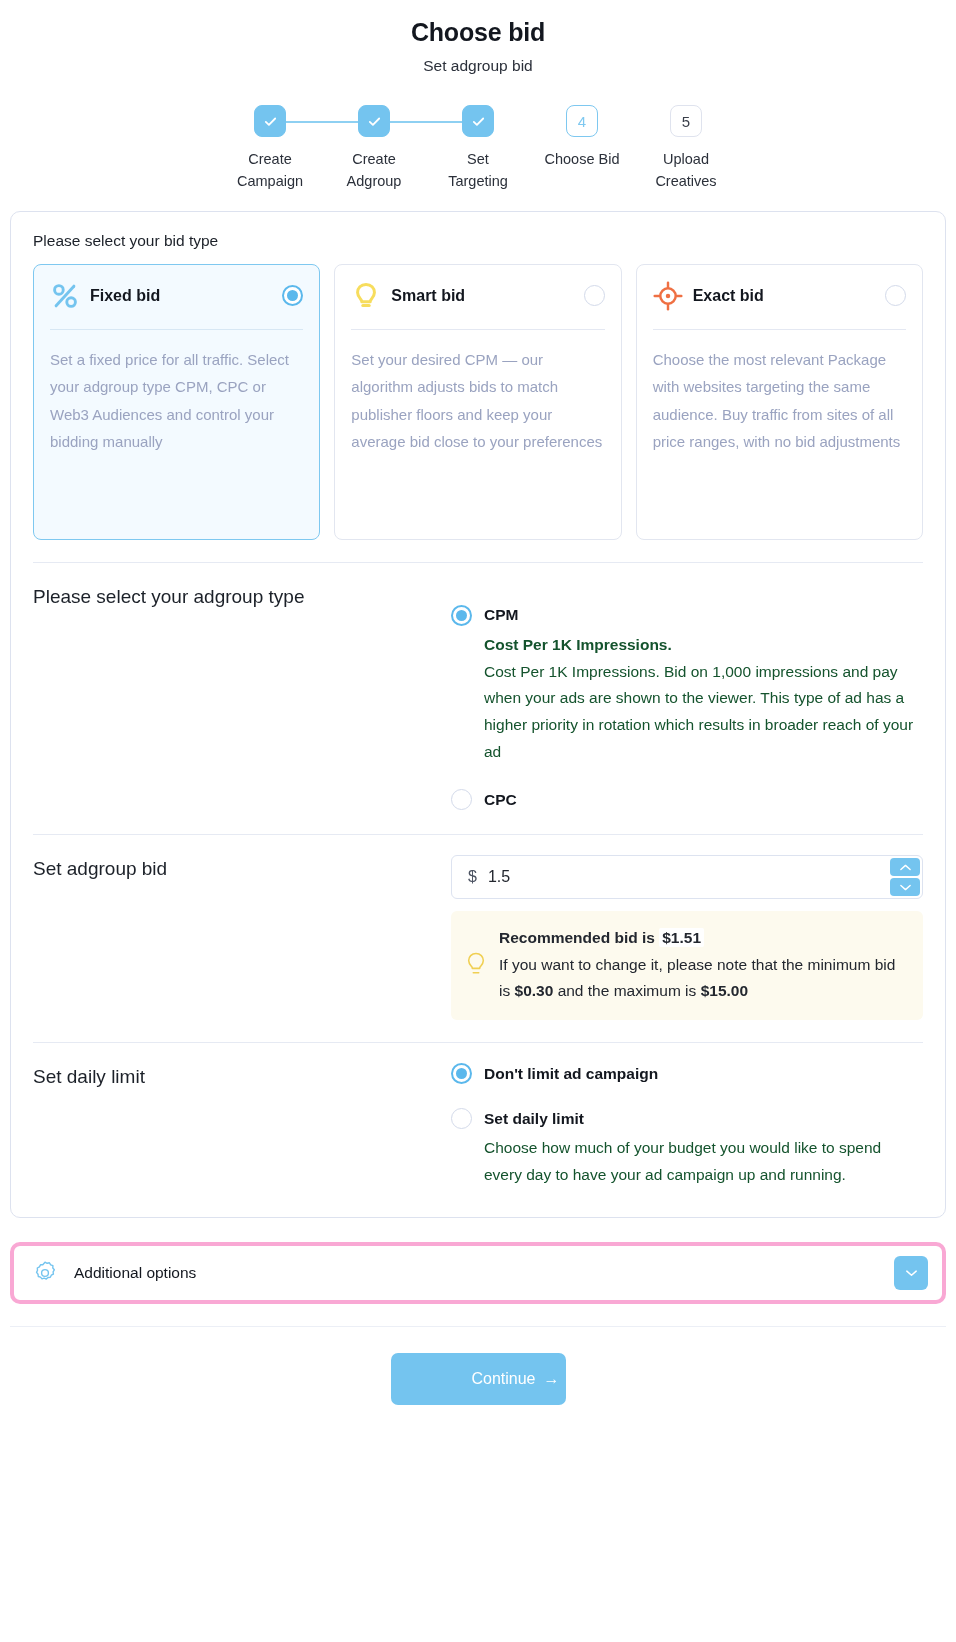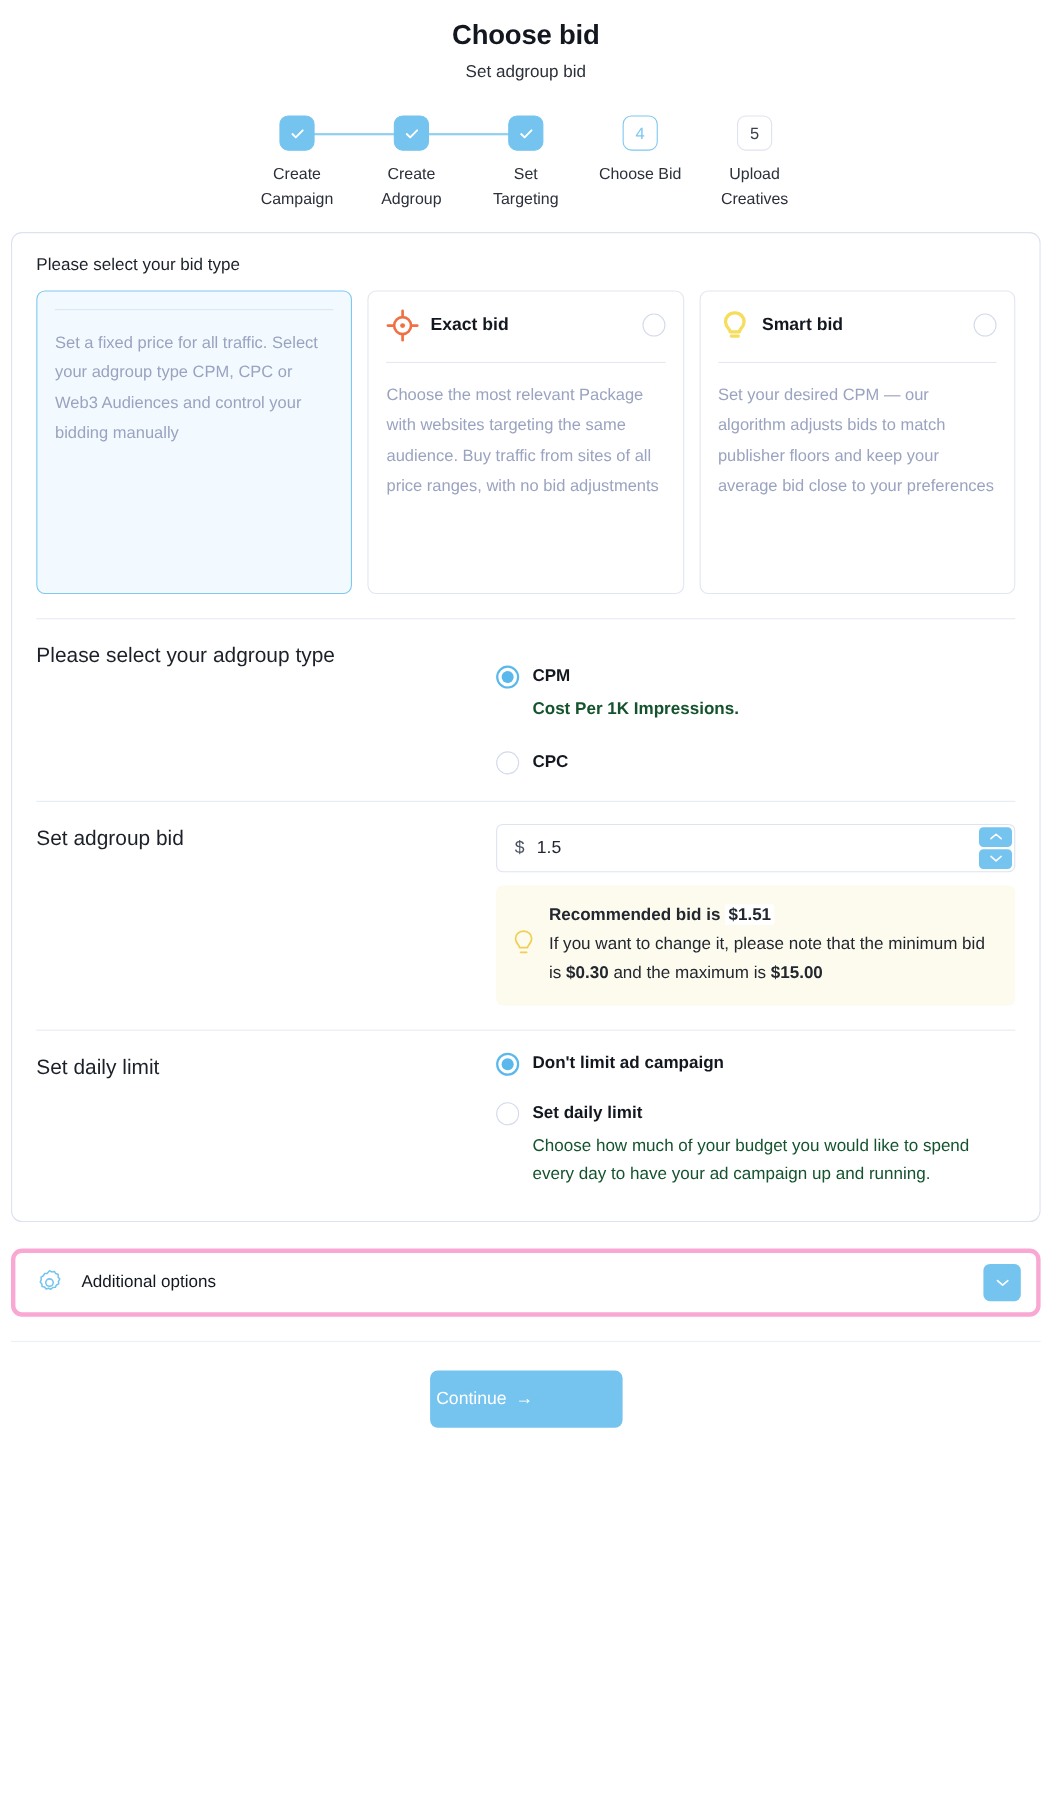--- a/index.html
+++ b/index.html
@@ -304,21 +304,21 @@
     margin: 22px 10px 0 10px;
   }
   .footer {
     text-align: center;
     padding-top: 26px;
     padding-bottom: 40px;
   }
   .continue-btn {
     display: inline-flex;
     align-items: center;
-    justify-content: flex-start;
+    justify-content: flex-end;
     gap: 8px;
     background: #74c4ef;
     color: #ffffff;
     border: 0;
     border-radius: 7px;
     width: 175px;
     height: 52px;
     font-family: "Liberation Sans", sans-serif;
     font-size: 16px;
     font-weight: 400;
@@ -379,70 +379,80 @@
   </div>
 </div>
 
 <div class="card">
 
   <div class="section-label">Please select your bid type</div>
 
   <div class="bidtypes">
 
     <div class="bidcard selected">
+      <div class="bidcard-head">
+        <svg class="bidcard-icon" viewBox="0 0 32 32">
+          <circle cx="9.5" cy="9.5" r="4.6" fill="none" stroke="#74c4ef" stroke-width="3.1"></circle>
+          <circle cx="22.5" cy="22.5" r="4.6" fill="none" stroke="#74c4ef" stroke-width="3.1"></circle>
+          <line x1="25.5" y1="5.5" x2="6.5" y2="26.5" stroke="#74c4ef" stroke-width="3.1" stroke-linecap="round"></line>
+        </svg>
+        <div class="bidcard-title">Fixed bid</div>
+        <div class="radio on"></div>
+      </div>
       <hr class="bidcard-rule">
       <div class="bidcard-desc">Set a fixed price for all traffic. Select your adgroup type CPM, CPC or Web3 Audiences and control your bidding manually</div>
+    </div>
+
+    <div class="bidcard">
+      <div class="bidcard-head">
+        <svg class="bidcard-icon" viewBox="0 0 32 32">
+          <path d="M16 3.6 C10.6 3.6 7 7.6 7 12.2 c0 3.4 2 5.6 3.3 7.2 c0.9 1.1 1.2 1.7 1.2 2.6 h9 c0-0.9 0.3-1.5 1.2-2.6 C23 17.8 25 15.6 25 12.2 C25 7.6 21.4 3.6 16 3.6 Z" fill="none" stroke="#f7dd5d" stroke-width="3.2" stroke-linejoin="round"></path>
+          <line x1="12.6" y1="26.2" x2="19.4" y2="26.2" stroke="#f7dd5d" stroke-width="3.2" stroke-linecap="round"></line>
+        </svg>
+        <div class="bidcard-title">Smart bid</div>
+        <div class="radio"></div>
+      </div>
+      <hr class="bidcard-rule">
+      <div class="bidcard-desc">Set your desired CPM — our algorithm adjusts bids to match publisher floors and keep your average bid close to your preferences</div>
     </div>
 
     <div class="bidcard">
       <div class="bidcard-head">
         <svg class="bidcard-icon" viewBox="0 0 32 32">
           <circle cx="16" cy="16" r="8.2" fill="none" stroke="#ef7043" stroke-width="2.6"></circle>
           <circle cx="16" cy="16" r="2.4" fill="#ef7043"></circle>
           <line x1="16" y1="1.8" x2="16" y2="7" stroke="#ef7043" stroke-width="2.6" stroke-linecap="round"></line>
           <line x1="16" y1="25" x2="16" y2="30.2" stroke="#ef7043" stroke-width="2.6" stroke-linecap="round"></line>
           <line x1="1.8" y1="16" x2="7" y2="16" stroke="#ef7043" stroke-width="2.6" stroke-linecap="round"></line>
           <line x1="25" y1="16" x2="30.2" y2="16" stroke="#ef7043" stroke-width="2.6" stroke-linecap="round"></line>
         </svg>
         <div class="bidcard-title">Exact bid</div>
         <div class="radio"></div>
       </div>
       <hr class="bidcard-rule">
       <div class="bidcard-desc">Choose the most relevant Package with websites targeting the same audience. Buy traffic from sites of all price ranges, with no bid adjustments</div>
     </div>
-
-    <div class="bidcard">
-      <div class="bidcard-head">
-        <svg class="bidcard-icon" viewBox="0 0 32 32">
-          <path d="M16 3.6 C10.6 3.6 7 7.6 7 12.2 c0 3.4 2 5.6 3.3 7.2 c0.9 1.1 1.2 1.7 1.2 2.6 h9 c0-0.9 0.3-1.5 1.2-2.6 C23 17.8 25 15.6 25 12.2 C25 7.6 21.4 3.6 16 3.6 Z" fill="none" stroke="#f7dd5d" stroke-width="3.2" stroke-linejoin="round"></path>
-          <line x1="12.6" y1="26.2" x2="19.4" y2="26.2" stroke="#f7dd5d" stroke-width="3.2" stroke-linecap="round"></line>
-        </svg>
-        <div class="bidcard-title">Smart bid</div>
-        <div class="radio"></div>
-      </div>
-      <hr class="bidcard-rule">
-      <div class="bidcard-desc">Set your desired CPM — our algorithm adjusts bids to match publisher floors and keep your average bid close to your preferences</div>
-    </div>
   </div>
 
   <hr class="hr">
   <div class="row">
     <div class="row-label">Please select your adgroup type</div>
     <div class="row-body">
 
 
       <div class="opt-spacer"></div>
 
       <div class="opt">
         <div class="opt-head">
           <div class="radio on"></div>
           <div class="opt-title">CPM</div>
         </div>
         <div class="opt-detail">
           <strong>Cost Per 1K Impressions.</strong><br>
+          <span>Cost Per 1K Impressions. Bid on 1,000 impressions and pay when your ads are shown to the viewer. This type of ad has a higher priority in rotation which results in broader reach of your ad</span>
         </div>
       </div>
 
       <div class="opt-spacer"></div>
 
       <div class="opt">
         <div class="opt-head">
           <div class="radio"></div>
           <div class="opt-title">CPC</div>
         </div>

